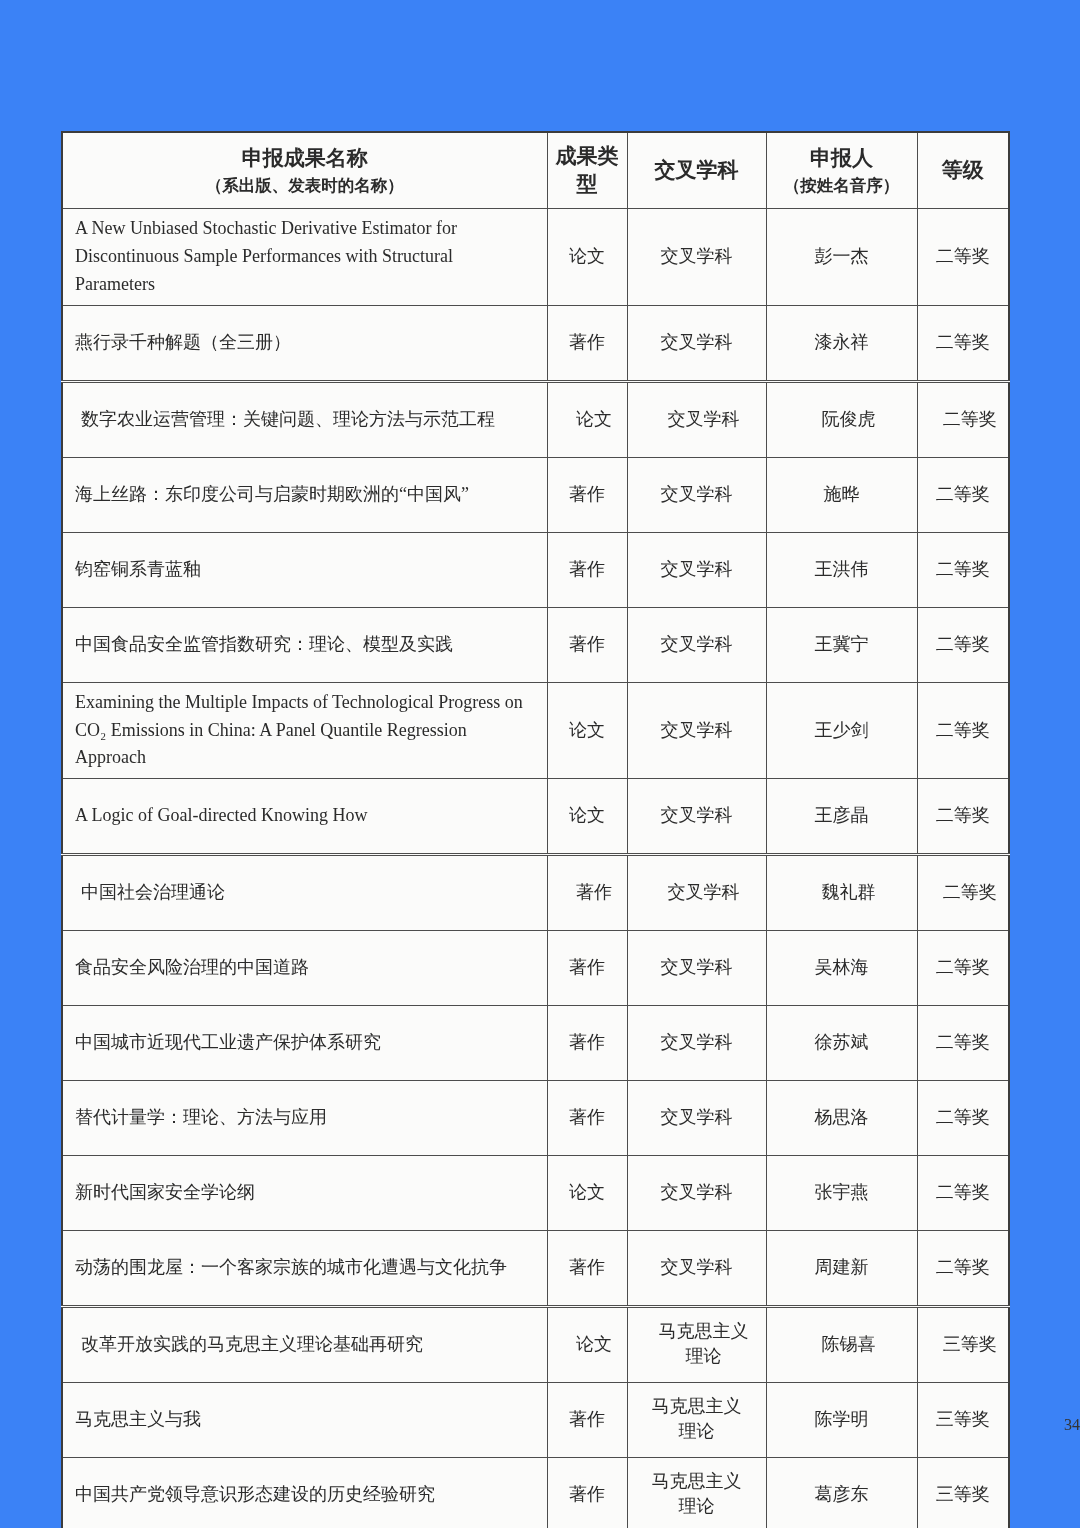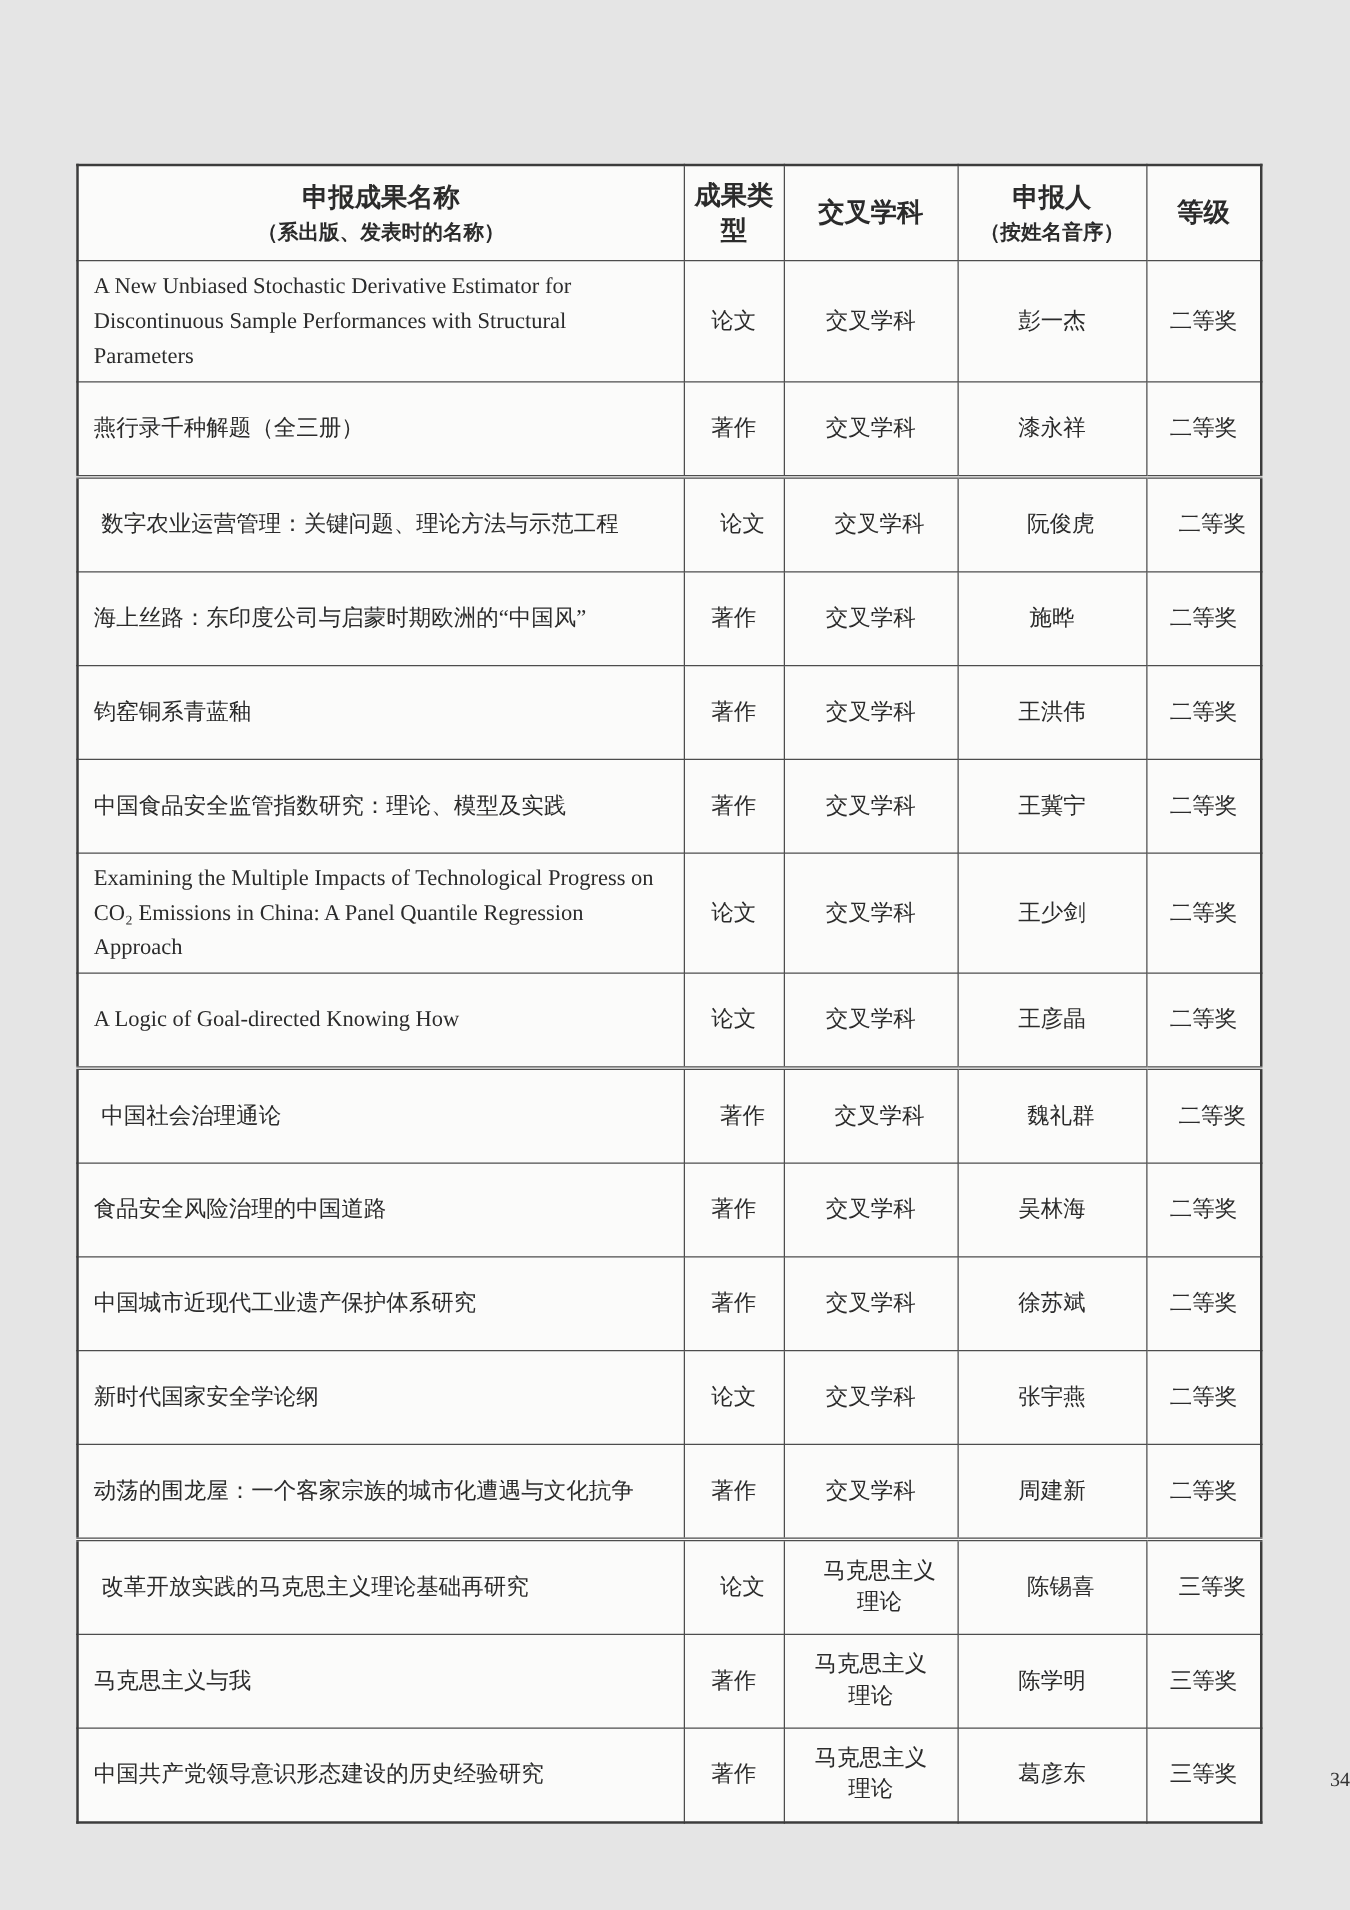--- a/index.html
+++ b/index.html
@@ -4,21 +4,21 @@
 <style>
   html, body {
     margin: 0;
     padding: 0;
     background: #ffffff;
   }
   .page {
     position: relative;
     width: 1080px;
     height: 1528px;
-    background: #e5e5e5;
+    background: #3b82f6;
     color: #2b2b2b;
     font-family: "Liberation Serif", "DejaVu Serif", serif;
     overflow: hidden;
   }
   table.awards {
     position: absolute;
     left: 61px;
     top: 131px;
     width: 948px;
     border-collapse: collapse;
@@ -192,20 +192,27 @@
           <td class="td-center"><span>二等奖</span></td>
         </tr>
         <tr>
           <td class="td-name"><span>中国城市近现代工业遗产保护体系研究</span></td>
           <td class="td-center"><span>著作</span></td>
           <td class="td-center td-cat"><span>交叉学科</span></td>
           <td class="td-center"><span>徐苏斌</span></td>
           <td class="td-center"><span>二等奖</span></td>
         </tr>
         <tr>
+          <td class="td-name"><span>替代计量学：理论、方法与应用</span></td>
+          <td class="td-center"><span>著作</span></td>
+          <td class="td-center td-cat"><span>交叉学科</span></td>
+          <td class="td-center"><span>杨思洛</span></td>
+          <td class="td-center"><span>二等奖</span></td>
+        </tr>
+        <tr>
           <td class="td-name"><span>新时代国家安全学论纲</span></td>
           <td class="td-center"><span>论文</span></td>
           <td class="td-center td-cat"><span>交叉学科</span></td>
           <td class="td-center"><span>张宇燕</span></td>
           <td class="td-center"><span>二等奖</span></td>
         </tr>
         <tr>
           <td class="td-name"><span>动荡的围龙屋：一个客家宗族的城市化遭遇与文化抗争</span></td>
           <td class="td-center"><span>著作</span></td>
           <td class="td-center td-cat"><span>交叉学科</span></td>

